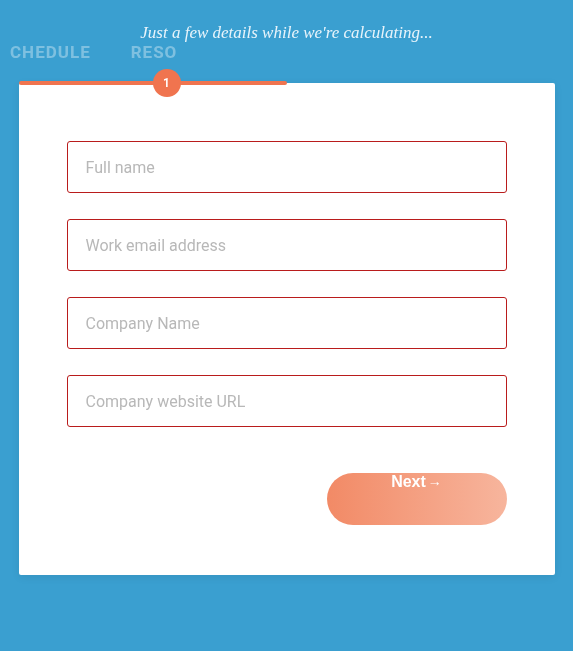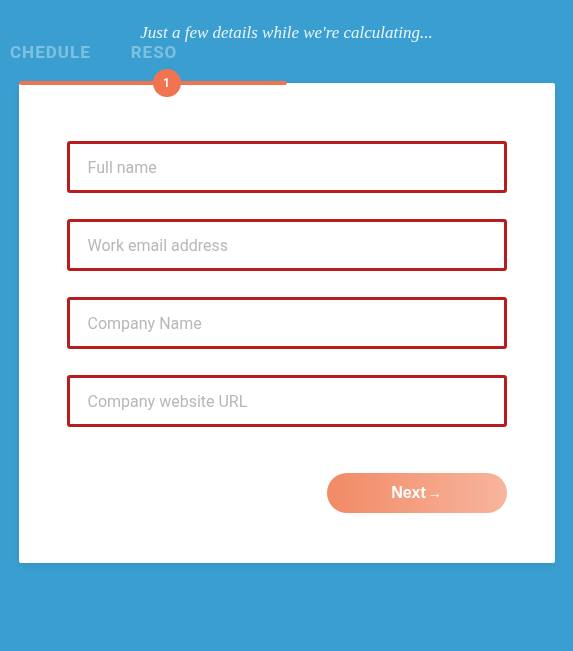--- a/index.html
+++ b/index.html
@@ -80,21 +80,21 @@
     font-size: 12px;
     font-weight: 600;
     display: flex;
     align-items: center;
     justify-content: center;
     z-index: 3;
   }
   .field {
     width: 100%;
     height: 52px;
-    border: 3px solid #b91c1c;
+    border: 1px solid #b91c1c;
     border-radius: 3px;
     padding: 0 18px;
     font-size: 16px;
     color: #555;
     margin-bottom: 26px;
     font-family: inherit;
     outline: none;
   }
   .field::placeholder {
     color: #b8b8b8;
@@ -102,28 +102,27 @@
   .actions {
     display: flex;
     justify-content: flex-end;
     margin-top: 20px;
   }
   .next-btn {
     border: none;
     outline: none;
     cursor: pointer;
     width: 180px;
-    height: 40px;
+    height: 52px;
     border-radius: 26px;
     background: linear-gradient(90deg, #f28a66 0%, #f7b59d 100%);
     color: #fff;
     font-size: 16px;
     font-weight: 600;
     display: flex;
-    align-items: center;
     justify-content: center;
     gap: 2px;
   }
   .arrow {
     font-size: 14px;
   }
 </style>
 </head>
 <body>
 

